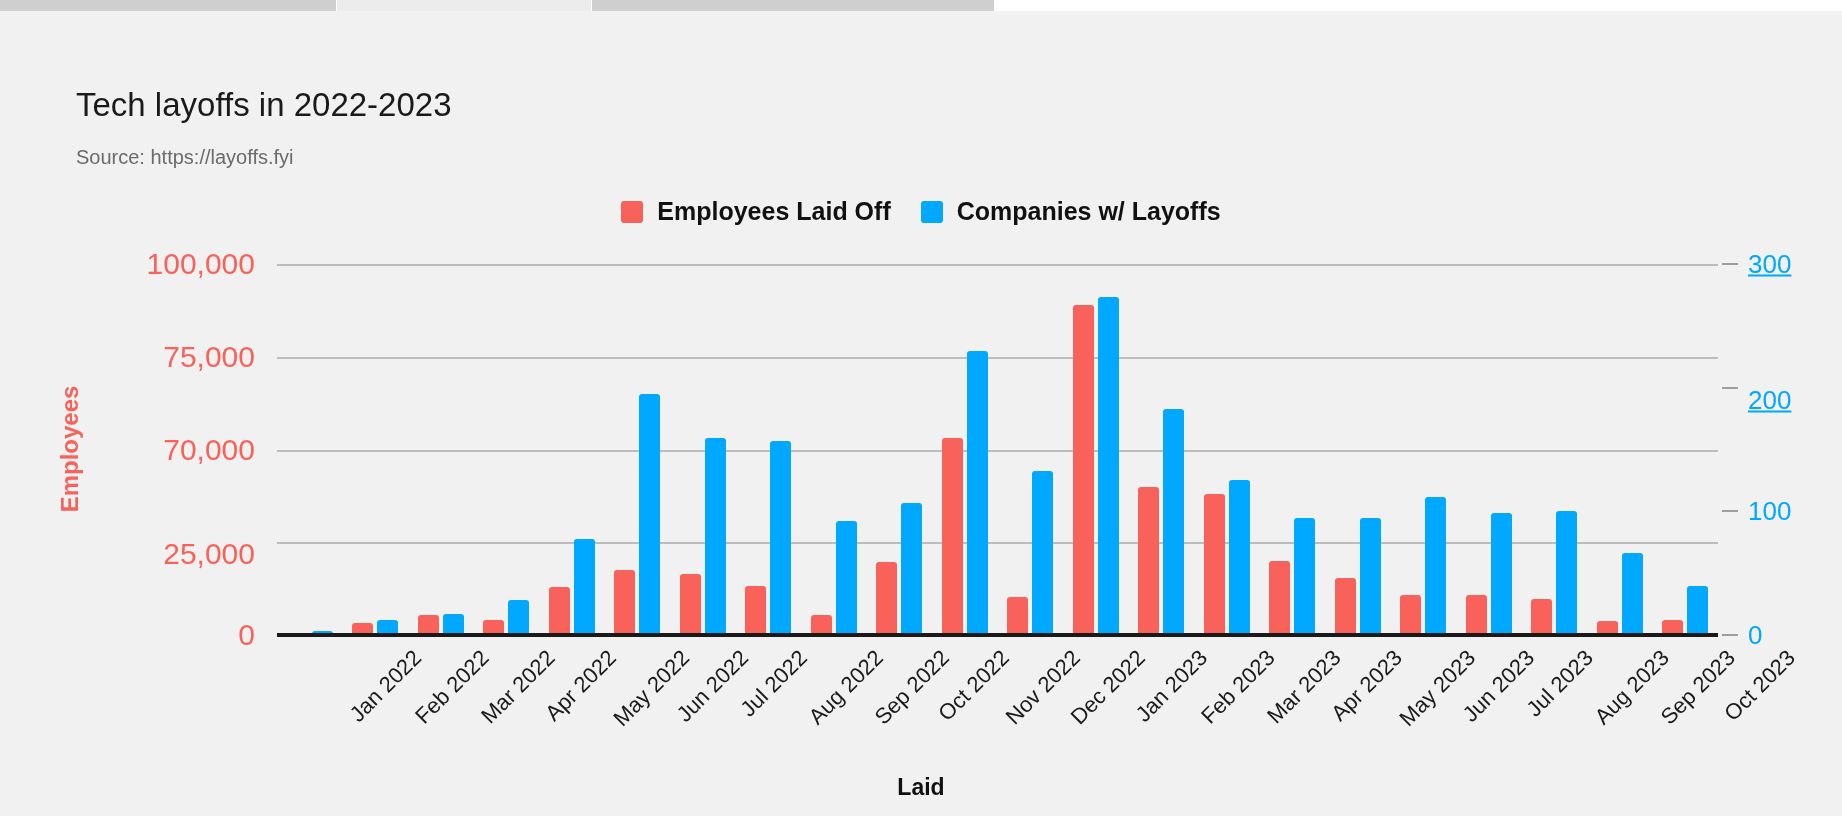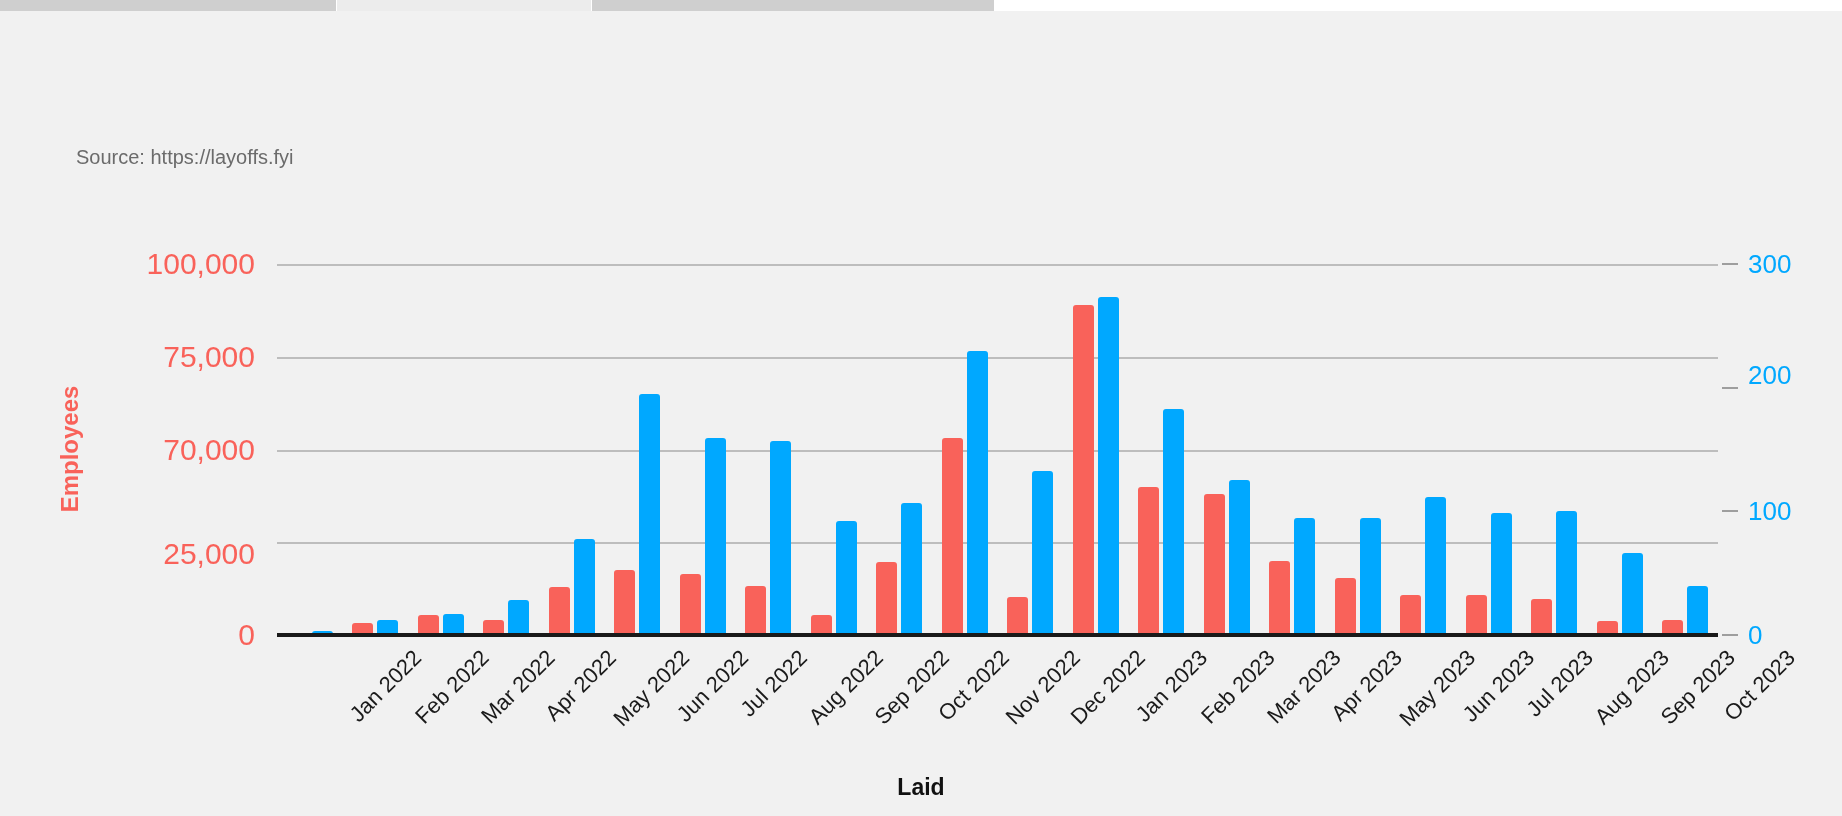--- a/index.html
+++ b/index.html
@@ -104,22 +104,33 @@
 
 <div id="tabstrip">
     <div class="tab inactive" style="width: 337px;"></div>
     <div class="tab active" style="width: 254px;"></div>
     <div class="tab inactive" style="width: 403px;"></div>
     <div class="tab empty" style="width: 848px;"></div>
   </div>
 
 <div id="surface">
 
+  <div id="chart-title">Tech layoffs in 2022-2023</div>
   <div id="chart-source">Source: https://layoffs.fyi</div>
 
+  <div id="legend">
+      <div class="legend-item">
+        <span class="legend-swatch" style="background: rgb(249, 98, 90);"></span>
+        <span class="legend-label">Employees Laid Off</span>
+      </div>
+      <div class="legend-item">
+        <span class="legend-swatch" style="background: rgb(0, 168, 255);"></span>
+        <span class="legend-label">Companies w/ Layoffs</span>
+      </div>
+    </div>
 
   <div id="ylabel-left">Employees</div>
 
   <div id="plot-area">
       <div class="gridline" style="top: 278.25px;"></div>
       <div class="gridline" style="top: 185.5px;"></div>
       <div class="gridline" style="top: 92.75px;"></div>
       <div class="gridline" style="top: 0px;"></div>
       <div class="group" style="left: 0px; width: 65.5px;">
         <div class="bar red" style="height: 2px;"></div>
@@ -239,23 +250,23 @@
 <div class="ytick-left" style="top: 624px; right: 1587px;">0</div>
     <div class="ytick-left" style="top: 531.25px; right: 1587px; margin-top: 12px;">25,000</div>
     <div class="ytick-left" style="top: 438.5px; right: 1587px;">70,000</div>
     <div class="ytick-left" style="top: 345.75px; right: 1587px;">75,000</div>
     <div class="ytick-left" style="top: 253px; right: 1587px;">100,000</div>
     <div class="ytick-right-dash" style="top: 624px; left: 1722px;"></div>
     <div class="ytick-right" style="top: 624px; left: 1748px;">0</div>
     <div class="ytick-right-dash" style="top: 500.333px; left: 1722px;"></div>
     <div class="ytick-right" style="top: 500.333px; left: 1748px;">100</div>
     <div class="ytick-right-dash" style="top: 376.667px; left: 1722px;"></div>
-    <div class="ytick-right" style="top: 364px; left: 1748px;">200</div>
+    <div class="ytick-right" style="top: 389px; left: 1748px; text-decoration: underline;">200</div>
     <div class="ytick-right-dash" style="top: 253px; left: 1722px;"></div>
-    <div class="ytick-right" style="top: 253px; left: 1748px;">300</div>
+    <div class="ytick-right" style="top: 253px; left: 1748px; text-decoration: underline;">300</div>
     <div class="xtick" style="left: 317.75px;">Jan 2022</div>
     <div class="xtick" style="left: 383.25px;">Feb 2022</div>
     <div class="xtick" style="left: 448.75px;">Mar 2022</div>
     <div class="xtick" style="left: 514.25px;">Apr 2022</div>
     <div class="xtick" style="left: 579.75px;">May 2022</div>
     <div class="xtick" style="left: 645.25px;">Jun 2022</div>
     <div class="xtick" style="left: 710.75px;">Jul 2022</div>
     <div class="xtick" style="left: 776.25px;">Aug 2022</div>
     <div class="xtick" style="left: 841.75px;">Sep 2022</div>
     <div class="xtick" style="left: 907.25px;">Oct 2022</div>

